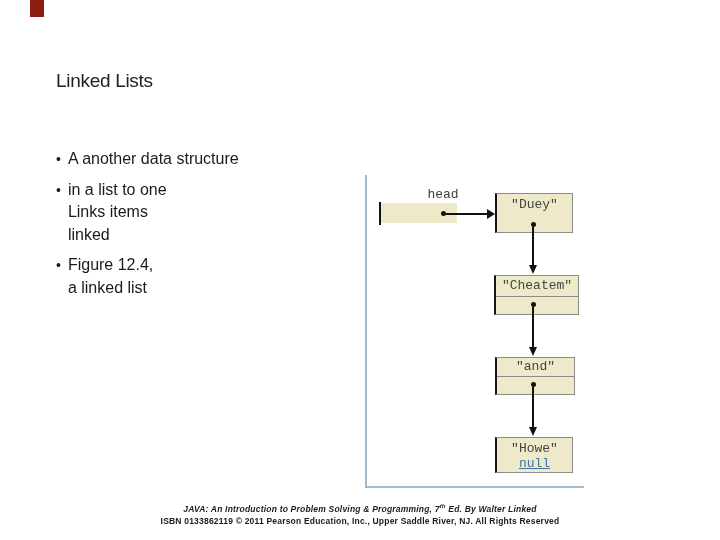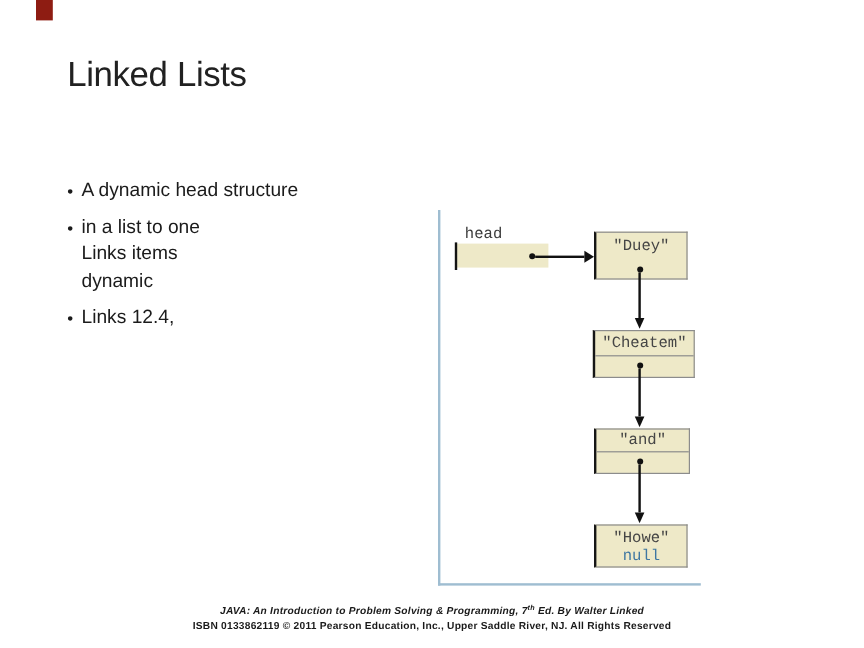--- a/index.html
+++ b/index.html
@@ -3,53 +3,53 @@
 <meta charset="utf-8">
 <style>
   html,body{margin:0;padding:0;}
   body{width:720px;height:540px;background:#ffffff;font-family:"Liberation Sans",sans-serif;}
   .slide{position:relative;width:720px;height:540px;background:#fff;overflow:hidden;}
 
   
   .accent{position:absolute;left:30px;top:0;width:14px;height:17px;background:var(--accent-red,#8e1c12);}
 
   
-  .title{position:absolute;left:56px;top:47px;margin:0;font-size:29px;font-weight:400;
+  .title{position:absolute;left:56px;top:70px;margin:0;font-size:19px;font-weight:400;
          letter-spacing:-0.3px;color:#212121;}
 
   
   .bullets{position:absolute;left:56px;top:148px;width:250px;}
   .bullet-item{display:flex;gap:7px;margin-bottom:8px;font-size:16px;line-height:22.5px;color:#1b1b1b;}
   .bullet-glyph{flex:0 0 auto;font-size:14px;line-height:22.5px;color:#1b1b1b;}
   .bullet-lines{flex:1;}
 
   
   .fig-vline{position:absolute;left:365px;top:175px;width:2px;height:313px;background:var(--frame-blue,#9fbdd1);}
   .fig-hline{position:absolute;left:365px;top:486px;width:219px;height:2px;background:var(--frame-blue,#9fbdd1);}
 
   
   .mono{font-family:"Liberation Mono","DejaVu Sans Mono",monospace;}
-  .head-label{position:absolute;left:364px;top:187px;width:78px;text-align:center;
+  .head-label{position:absolute;left:404px;top:187px;width:78px;text-align:center;
               font-size:13px;color:#3c3c3c;}
   .head-box{position:absolute;left:380px;top:203px;width:77px;height:20px;
             background:var(--node-fill,#eee9c8);}
   .head-tick{position:absolute;left:379px;top:202px;width:2px;height:23px;background:#141414;}
 
   .node{position:absolute;background:var(--node-fill,#eee9c8);
         border:1px solid var(--node-border,#8c8c8c);border-left:2px solid #161616;
         box-sizing:border-box;font-size:13px;color:#454545;text-align:center;}
   .node .cell-top{line-height:19px;border-bottom:1px solid var(--node-border,#8c8c8c);}
   .node-duey{left:495px;top:193px;width:78px;height:40px;padding-top:3px;}
   .node-cheatem{left:494px;top:275px;width:85px;height:40px;}
   .node-cheatem .cell-top{line-height:20px;height:20px;}
   .node-and{left:495px;top:357px;width:80px;height:38px;}
   .node-and .cell-top{line-height:18px;height:18px;}
   .node-howe{left:495px;top:437px;width:78px;height:36px;padding-top:3px;}
   .node-howe .line{line-height:15px;}
-  .null-text{color:var(--null-blue,#3f77a2);}
+  .null-text{color:var(--null-blue,#3f77a2);text-decoration:underline;}
 
   .dot{position:absolute;width:5px;height:5px;border-radius:50%;background:#111;}
   .arrow-line-v{position:absolute;width:2px;background:#111;}
   .arrow-head-v{position:absolute;width:0;height:0;
                 border-left:4.5px solid transparent;border-right:4.5px solid transparent;
                 border-top:9px solid #111;}
   .arrow-line-h{position:absolute;height:2px;background:#111;}
   .arrow-head-h{position:absolute;width:0;height:0;
                 border-top:5px solid transparent;border-bottom:5px solid transparent;
                 border-left:8px solid #111;}
@@ -66,35 +66,36 @@
 <div class="slide">
 
   <div class="accent"></div>
 
   <h1 class="title">Linked Lists</h1>
 
   <div class="bullets">
     <div class="bullet-item">
       <span class="bullet-glyph">•</span>
       <div class="bullet-lines">
-        <div>A dynamic head structure</div>
+        <div>A another data structure</div>
       </div>
     </div>
     <div class="bullet-item">
       <span class="bullet-glyph">•</span>
       <div class="bullet-lines">
         <div>in a list to one</div>
         <div>Links items</div>
-        <div>dynamic</div>
+        <div>linked</div>
       </div>
     </div>
     <div class="bullet-item">
       <span class="bullet-glyph">•</span>
       <div class="bullet-lines">
-        <div>Links 12.4,</div>
+        <div>Figure 12.4,</div>
+        <div>a linked list</div>
       </div>
     </div>
   </div>
 
   <div>
     <div class="fig-vline"></div>
     <div class="fig-hline"></div>
 
     <div class="head-label mono">head</div>
     <div class="head-box"></div>

